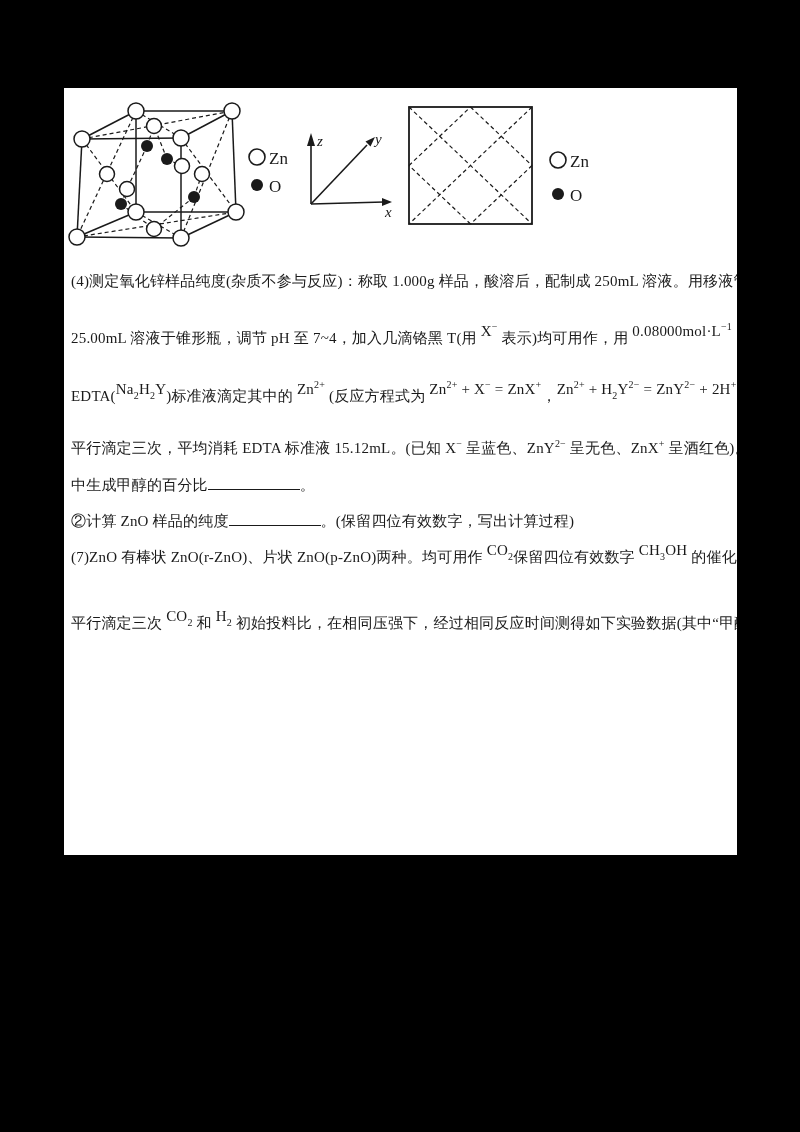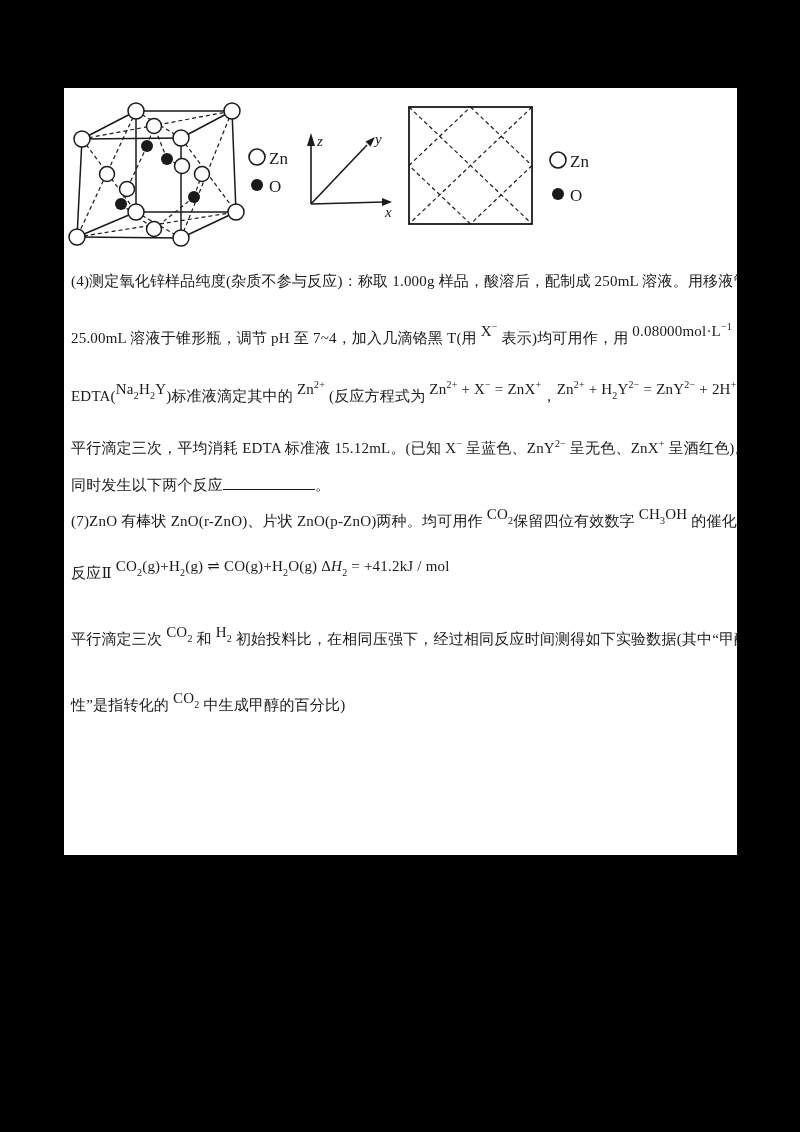--- a/index.html
+++ b/index.html
@@ -145,20 +145,19 @@
         <text class="fig-label" x="506" y="108">O</text>
       </g>
     </svg>
   </div>
 
   <div class="text-area">
       <div class="line sp-first"><span class="s-n">(4)测定氧化锌样品纯度(杂质不参与反应)：称取 1.000g 样品，酸溶后，配制成 250mL 溶液。用移液管移取</span></div>
       <div class="line sp-wide"><span class="s-n">25.00mL 溶液于锥形瓶，调节 pH 至 7~4，加入几滴铬黑 T(用 </span><span class="s-up">X</span><span class="s-upsup">−</span><span class="s-n"> 表示)均可用作，用 </span><span class="s-up">0.08000mol·L</span><span class="s-upsup">−1</span><span class="s-n"> 的</span></div>
       <div class="line sp-wide"><span class="s-n">EDTA(</span><span class="s-up">Na</span><span class="s-upsub">2</span><span class="s-up">H</span><span class="s-upsub">2</span><span class="s-up">Y</span><span class="s-n">)标准液滴定其中的 </span><span class="s-up">Zn</span><span class="s-upsup">2+</span><span class="s-n"> (反应方程式为 </span><span class="s-up">Zn</span><span class="s-upsup">2+</span><span class="s-up"> + X</span><span class="s-upsup">−</span><span class="s-up"> = ZnX</span><span class="s-upsup">+</span><span class="s-n">，</span><span class="s-up">Zn</span><span class="s-upsup">2+</span><span class="s-up"> + H</span><span class="s-upsub">2</span><span class="s-up">Y</span><span class="s-upsup">2−</span><span class="s-up"> = ZnY</span><span class="s-upsup">2−</span><span class="s-up"> + 2H</span><span class="s-upsup">+</span><span class="s-n">)，</span></div>
       <div class="line sp-medium"><span class="s-n">平行滴定三次，平均消耗 EDTA 标准液 15.12mL。(已知 X</span><span class="s-sup">−</span><span class="s-n"> 呈蓝色、ZnY</span><span class="s-sup">2−</span><span class="s-n"> 呈无色、ZnX</span><span class="s-sup">+</span><span class="s-n"> 呈酒红色)。</span></div>
-      <div class="line sp-tight"><span class="s-n">同时发生以下两个反应</span><span class="s-blank"></span><span class="s-n">。</span></div>
+      <div class="line sp-tight"><span class="s-n">中生成甲醇的百分比</span><span class="s-blank"></span><span class="s-n">。</span></div>
+      <div class="line sp-tight"><span class="s-n">②计算 ZnO 样品的纯度</span><span class="s-blank"></span><span class="s-n">。(保留四位有效数字，写出计算过程)</span></div>
       <div class="line sp-tight"><span class="s-n">(7)ZnO 有棒状 ZnO(r-ZnO)、片状 ZnO(p-ZnO)两种。均可用作 </span><span class="s-up">CO</span><span class="s-upsub">2</span><span class="s-n">保留四位有效数字 </span><span class="s-up">CH</span><span class="s-upsub">3</span><span class="s-up">OH</span><span class="s-n"> 的催化剂。在</span></div>
-      <div class="line sp-medium"><span class="s-n">反应Ⅱ </span><span class="s-up">CO</span><span class="s-upsub">2</span><span class="s-up">(g)+H</span><span class="s-upsub">2</span><span class="s-up">(g) ⇌ CO(g)+H</span><span class="s-upsub">2</span><span class="s-up">O(g)  Δ</span><span class="s-upi">H</span><span class="s-upsub">2</span><span class="s-up"> = +41.2kJ / mol</span></div>
       <div class="line sp-xwide"><span class="s-n">平行滴定三次 </span><span class="s-up">CO</span><span class="s-upsub">2</span><span class="s-n"> 和 </span><span class="s-up">H</span><span class="s-upsub">2</span><span class="s-n"> 初始投料比，在相同压强下，经过相同反应时间测得如下实验数据(其中“甲醇选择</span></div>
-      <div class="line sp-xwide"><span class="s-n">性”是指转化的 </span><span class="s-up">CO</span><span class="s-upsub">2</span><span class="s-n"> 中生成甲醇的百分比)</span></div>
     </div>
 
 </div>
 
 </body></html>

